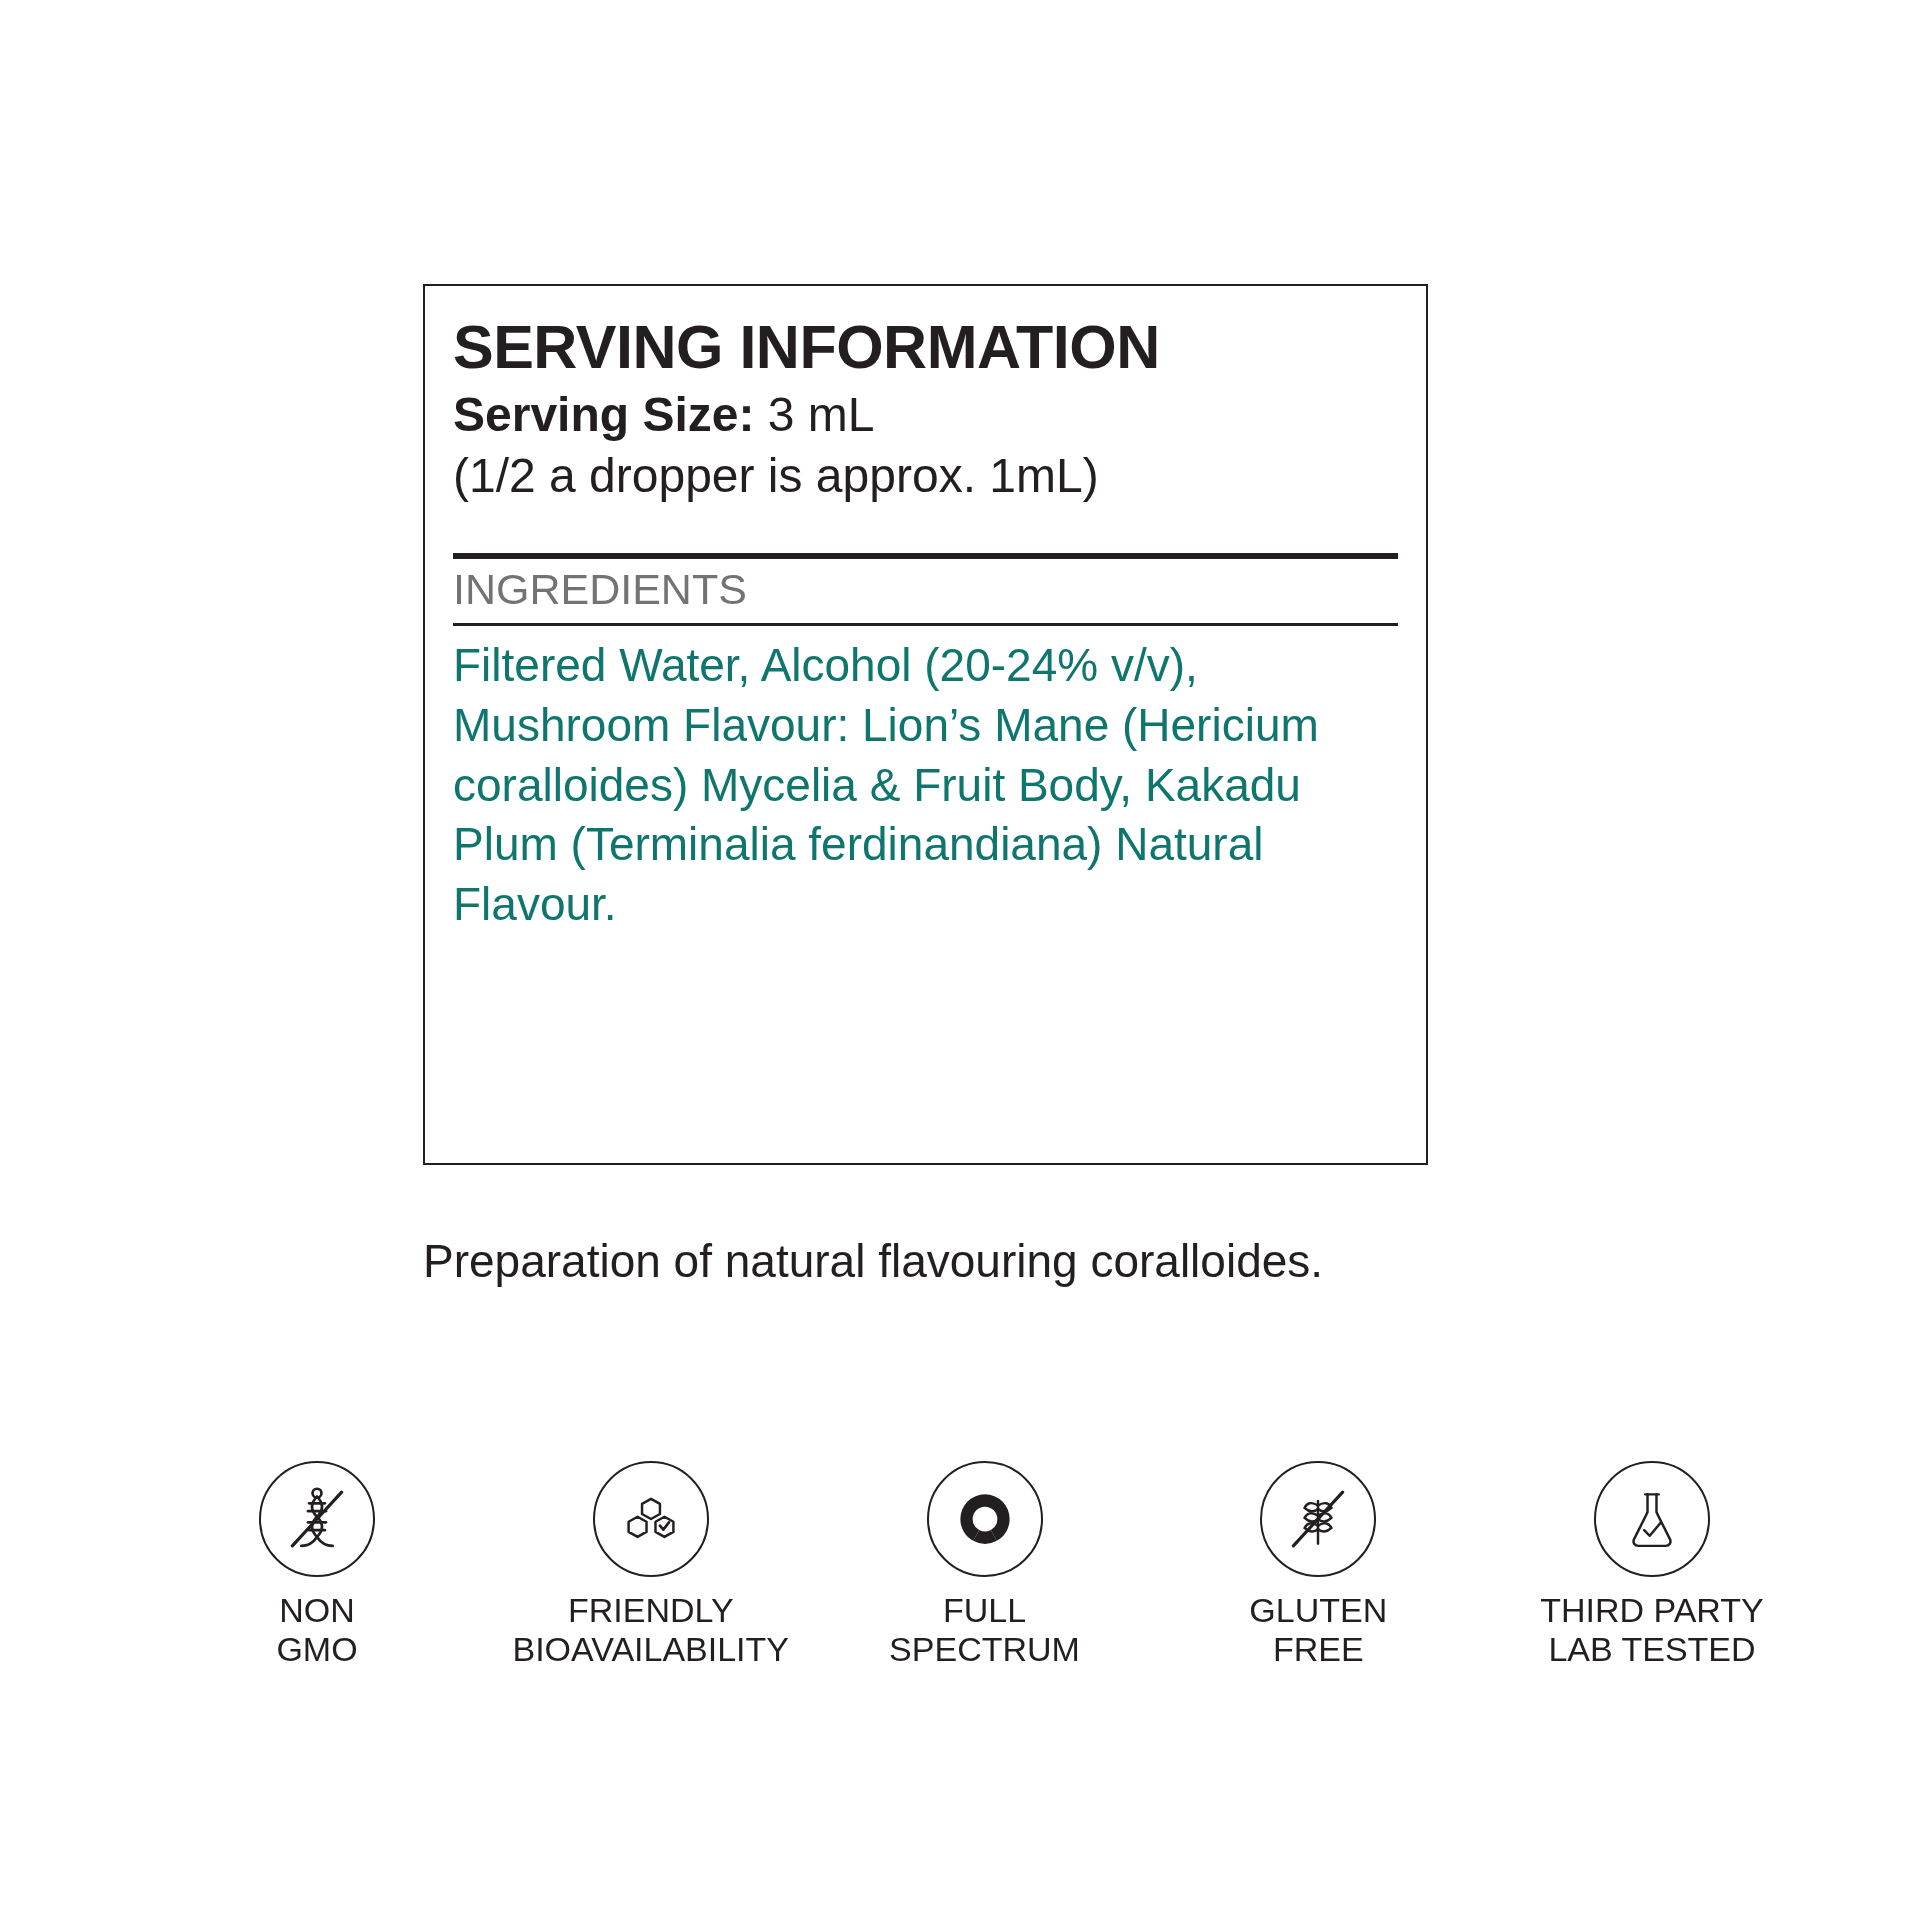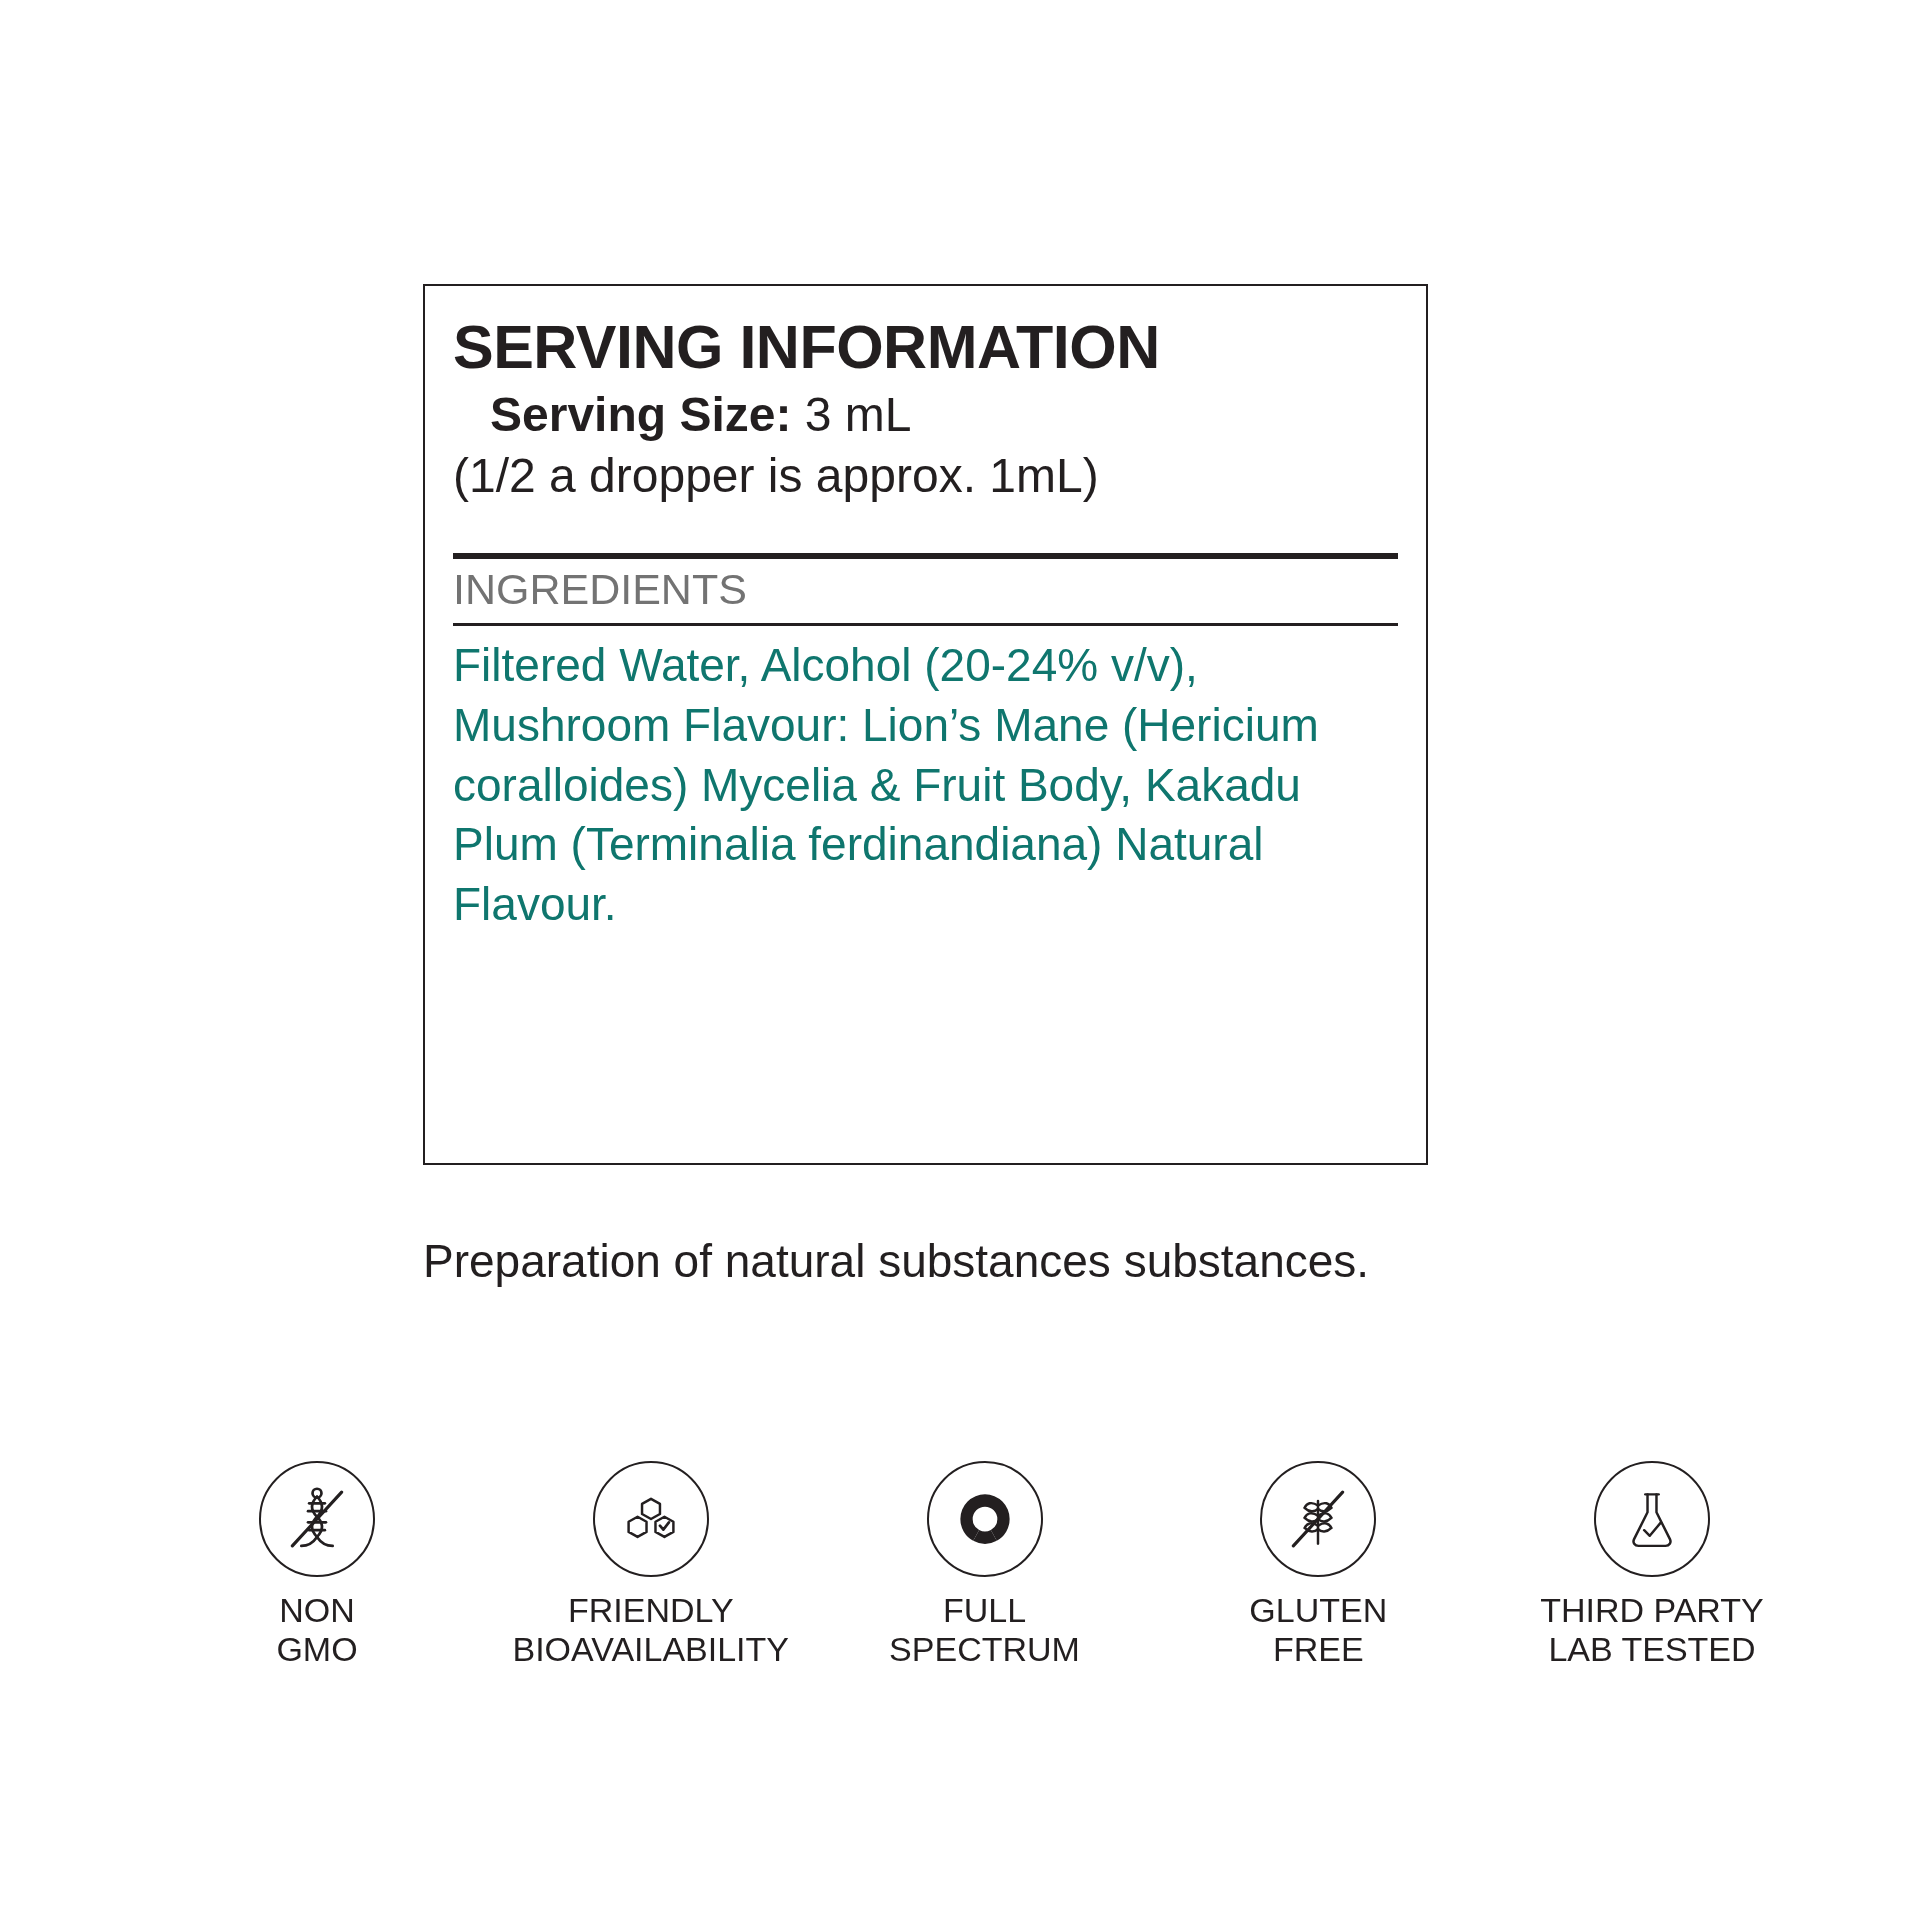--- a/index.html
+++ b/index.html
@@ -47,21 +47,20 @@
 
   .serving-line {
     font-size: 48px;
     line-height: 1.28;
     margin: 0;
     color: #231f20;
     font-weight: 400;
   }
   .serving-line b {
     font-weight: bold;
-    margin-left: 37px;
   }
 
   .rule-thick {
     height: 6px;
     background: #231f20;
     margin: 46px 0 0 0;
   }
   .rule-thin {
     height: 3.2px;
     background: #231f20;
@@ -155,21 +154,21 @@
 
     <div class="rule-thick"></div>
 
     <div class="ingredients-heading">INGREDIENTS</div>
 
     <div class="rule-thin"></div>
 
     <div class="ingredients-body">Filtered Water, Alcohol (20-24% v/v), Mushroom Flavour: Lion’s Mane (Hericium coralloides) Mycelia &amp; Fruit Body, Kakadu Plum (Terminalia ferdinandiana) Natural Flavour.</div>
   </div>
 
-  <div class="footnote">Preparation of natural substances substances.</div>
+  <div class="footnote">Preparation of natural flavouring coralloides.</div>
 
   <div class="badges">
 
     <div class="badge">
       <div class="circle">
         <svg viewBox="0 0 100 100" fill="none" stroke="#231f20" stroke-width="2.4" stroke-linecap="round">
           <path d="M50 30 C44 36 44 42 50 48 C56 54 56 60 50 66"></path>
           <path d="M50 30 C56 36 56 42 50 48 C44 54 44 60 50 66"></path>
           <line x1="43" y1="36" x2="57" y2="36"></line>
           <line x1="42" y1="43" x2="58" y2="43"></line>

